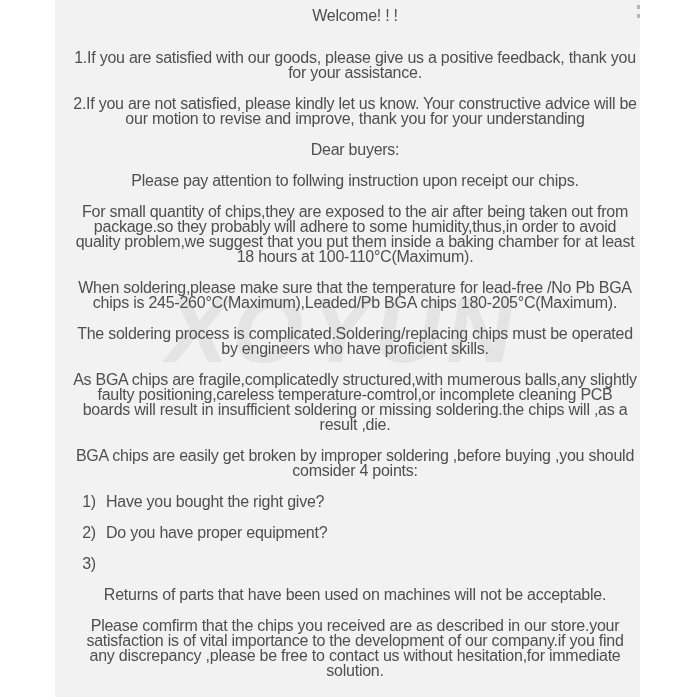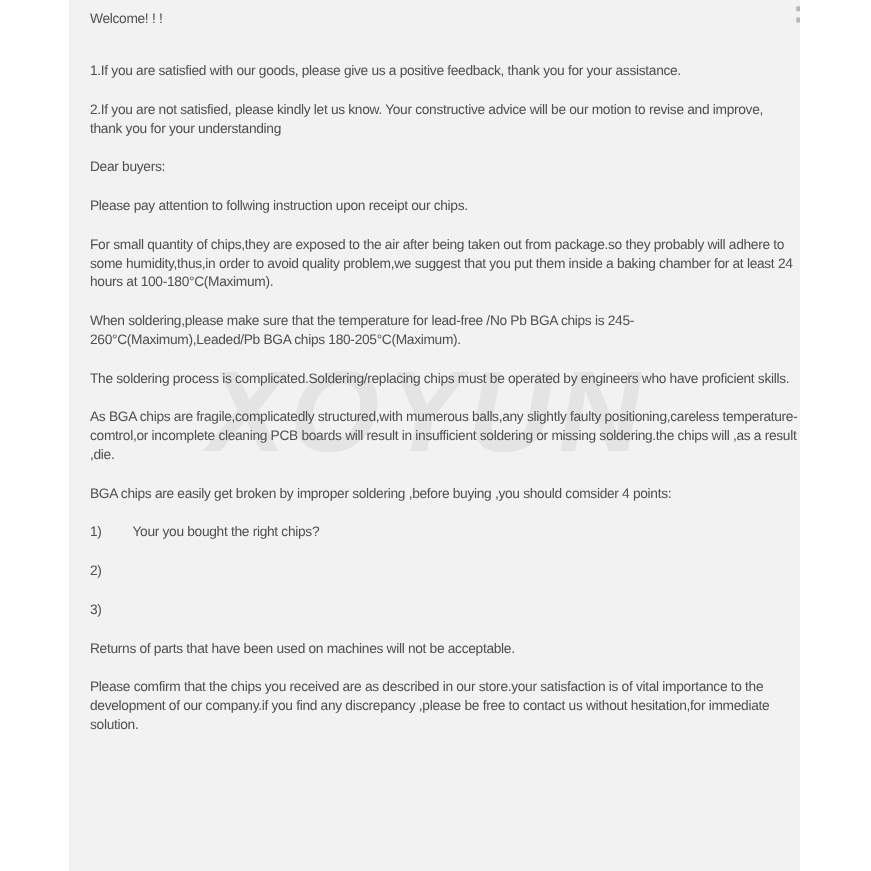--- a/index.html
+++ b/index.html
@@ -32,24 +32,25 @@
     transform: skewX(-10deg);
     white-space: nowrap;
     pointer-events: none;
     z-index: 1;
   }
   .text-col {
     position: absolute;
     left: 17px; top: 8px;
     width: 566px;
     z-index: 2;
-    font-size: 11px;
+    font-size: 16px;
     line-height: 15px;
     letter-spacing: -0.25px;
     color: #4f4f4f;
+    text-align: center;
   }
   .text-col p {
     margin: 0 0 16px 0;
     white-space: pre-wrap;
   }
   p.welcome { margin-bottom: 27px; }
   .point-row {
     display: flex;
     margin: 0 0 16px 0;
   }
@@ -81,37 +82,38 @@
 
       <p>1.If you are satisfied with our goods, please give us a positive feedback, thank you for your assistance.</p>
 
       <p>2.If you are not satisfied, please kindly let us know. Your constructive advice will be our motion to revise and improve, thank you for your understanding</p>
 
       <p>Dear buyers:</p>
 
       <p>Please pay attention to follwing instruction upon receipt our chips.</p>
 
 
-      <p>For small quantity of chips,they are exposed to the air after being taken out from package.so they probably will adhere to some humidity,thus,in order to avoid quality problem,we suggest that you put them inside a baking chamber for at least 24 hours at 100-180°C(Maximum).</p>
+      <p>For small quantity of chips,they are exposed to the air after being taken out from package.so they probably will adhere to some humidity,thus,in order to avoid quality problem,we suggest that you put them inside a baking chamber for at least 18 hours at 100-110°C(Maximum).</p>
 
       <p>When soldering,please make sure that the temperature for lead-free /No Pb BGA chips is 245-260°C(Maximum),Leaded/Pb BGA chips 180-205°C(Maximum).</p>
 
       <p>The soldering process is complicated.Soldering/replacing chips must be operated by engineers who have proficient skills.</p>
 
       <p>As BGA chips are fragile,complicatedly structured,with mumerous balls,any slightly faulty positioning,careless temperature-comtrol,or incomplete cleaning PCB boards will result in insufficient soldering or missing soldering.the chips will ,as a result ,die.</p>
 
       <p>BGA chips are easily get broken by improper soldering ,before buying ,you should comsider 4 points:</p>
 
       <div class="point-row">
         <span class="num">1)</span>
-        <span>Your you bought the right chips?</span>
+        <span>Have you bought the right give?</span>
       </div>
 
       <div class="point-row">
         <span class="num">2)</span>
+        <span>Do you have proper equipment?</span>
       </div>
 
       <div class="point-row">
         <span class="num">3)</span>
       </div>
 
       <p>Returns of parts that have been used on machines will not be acceptable.</p>
 
       <p>Please comfirm that the chips you received are as described in our store.your satisfaction is of vital importance to the development of our company.if you find any discrepancy ,please be free to contact us without hesitation,for immediate solution.</p>
 

